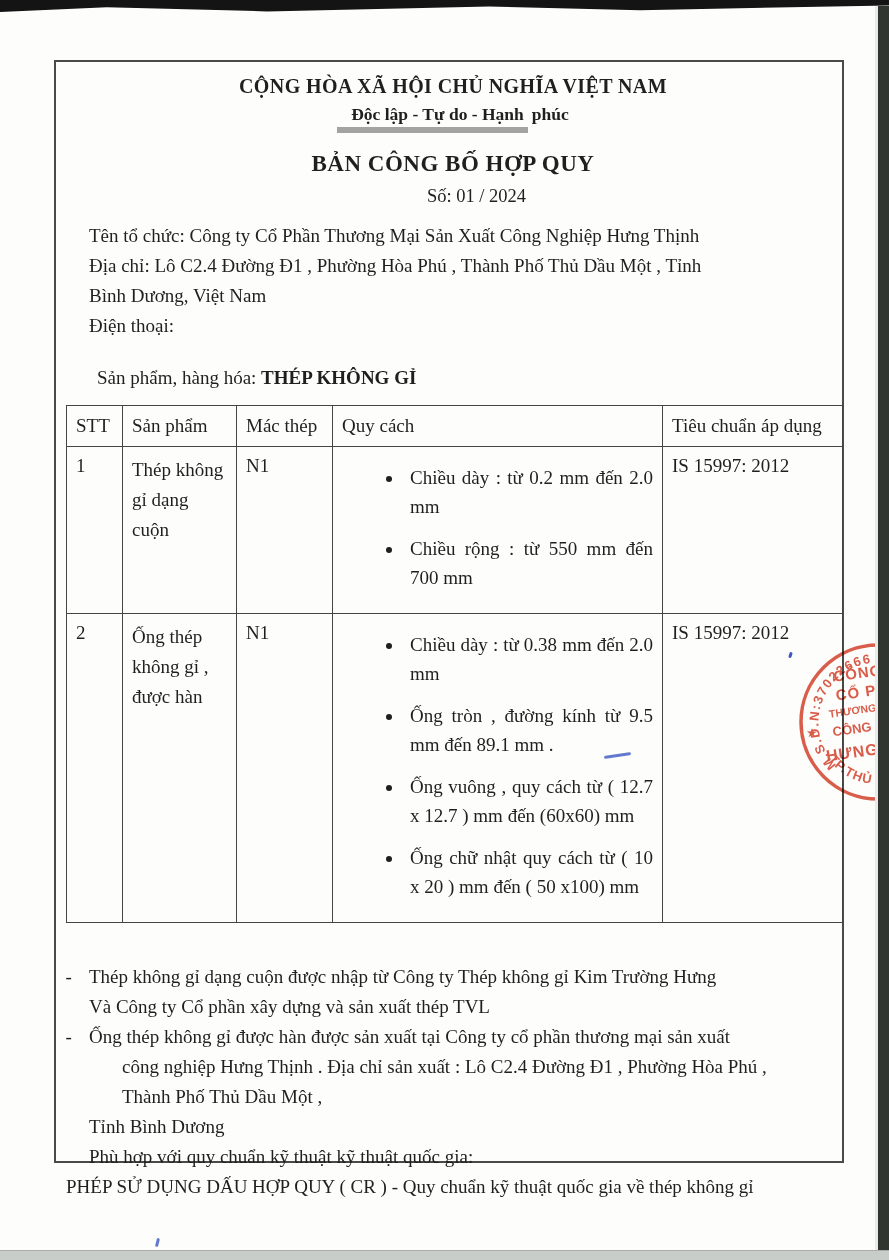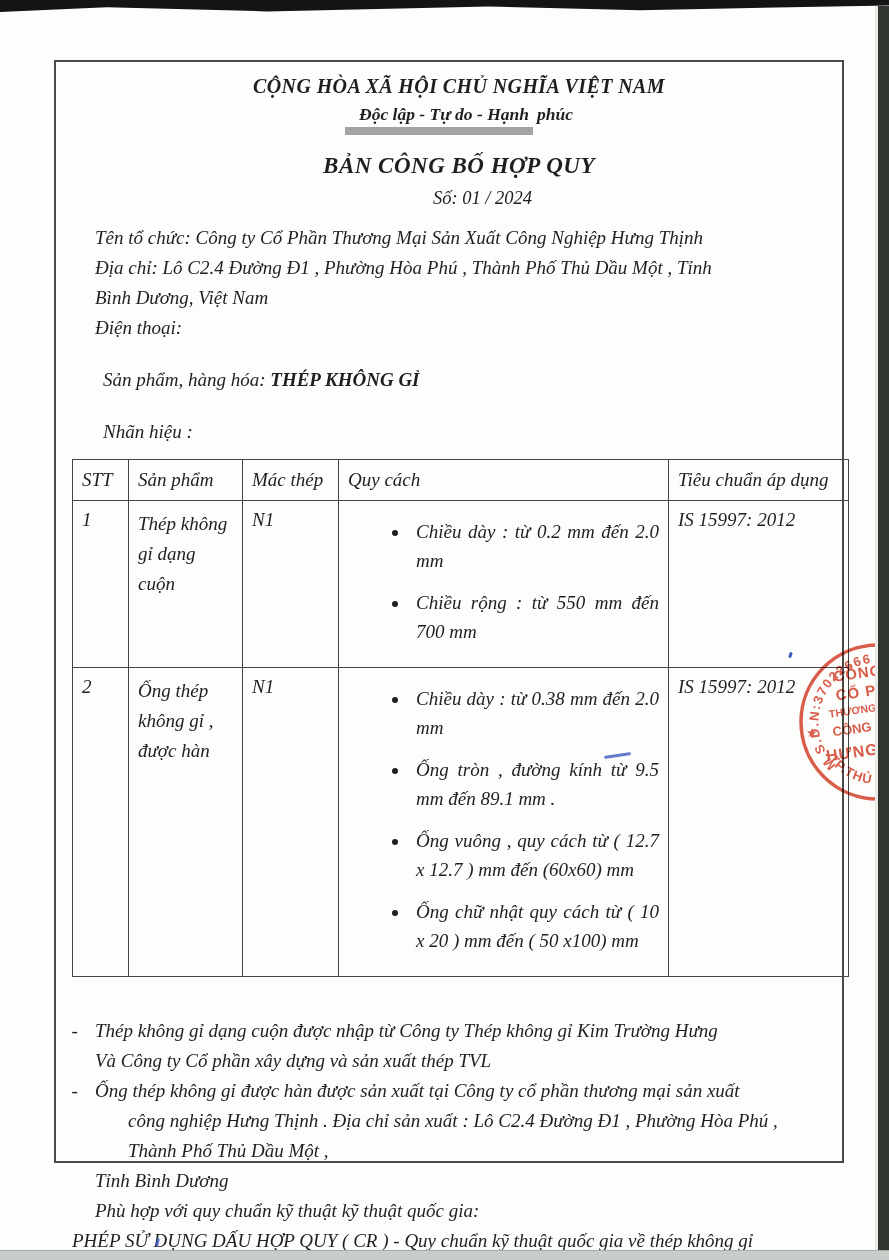--- a/index.html
+++ b/index.html
@@ -12,25 +12,25 @@
   
   .scan-top{ position:absolute; top:0; left:0; width:100%; height:12px; background:#141414; z-index:6;
     clip-path:polygon(0 0,100% 0,100% 45%,72% 85%,55% 55%,30% 95%,12% 60%,0 100%); }
   .scan-right{ position:absolute; top:6px; right:0; width:14px; height:1248px; z-index:6;
     background:linear-gradient(90deg,#e7eae6 0 3px,#31352f 3px 100%); }
   .scan-bottom{ position:absolute; bottom:0; left:0; width:100%; height:9px;
     background:#c9cdc9; border-top:1px solid #a9ada9; z-index:6; }
   
   .border-box{ position:absolute; left:54px; top:60px; width:790px; height:1103px;
     border:2px solid #4a4a4a; box-sizing:border-box; background:transparent; }
-  .content{ position:absolute; left:64px; top:60px; width:790px; height:1103px; box-sizing:border-box;font-style:italic; }
+  .content{ position:absolute; left:58px; top:60px; width:790px; height:1103px; box-sizing:border-box; }
   
   .nat-title{ margin-top:15px; text-align:center; font-weight:bold; font-size:20px; letter-spacing:.4px; }
   .motto-wrap{ text-align:center; margin-top:6px; font-size:17.5px; font-weight:bold; }
-  .motto-underlined{ display:inline-block; border-bottom:8px solid #a3a3a3; padding:0 4px 2px 14px; }
+  .motto-underlined{ display:inline-block; border-bottom:6px solid #a3a3a3; padding:0 4px 2px 14px; }
   .motto-tail{ display:inline-block; padding-left:4px; }
   .doc-title{ margin-top:18px; text-align:center; font-weight:bold; font-size:23px; letter-spacing:.5px; }
   .doc-number{ margin-top:9px; text-align:center; font-size:18.5px;padding-left:47px; }
   
   .info{ margin:14px 22px 0 31px; font-size:19px; line-height:30px; }
   .info .ind{ padding-left:8px;margin-top:22px; }
   .bold{ font-weight:bold; }
   
   table.spec{ border-collapse:collapse; margin:12px 0 0 8px; table-layout:fixed; width:776px; }
   table.spec td,table.spec th{ border:1.5px solid #454545; font-size:19px; font-weight:normal;
@@ -84,21 +84,20 @@
 
     <div class="doc-title">BẢN CÔNG BỐ HỢP QUY</div>
     <div class="doc-number">Số: 01 / 2024</div>
 
     <div class="info">
       <div>Tên tổ chức: Công ty Cổ Phần Thương Mại Sản Xuất Công Nghiệp Hưng Thịnh</div>
       <div>Địa chỉ: Lô C2.4 Đường Đ1 , Phường Hòa Phú , Thành Phố Thủ Dầu Một , Tỉnh</div>
       <div>Bình Dương, Việt Nam</div>
       <div>Điện thoại:</div>
       <div class="ind"><span>Sản phẩm, hàng hóa: </span><span class="bold">THÉP KHÔNG GỈ</span></div>
-      <div class="ind">Nhãn hiệu :</div>
     </div>
 
     <table class="spec">
       <colgroup>
         <col class="col-stt">
           <col class="col-sp">
           <col class="col-mt">
           <col class="col-qc">
           <col class="col-tc">
       </colgroup>

